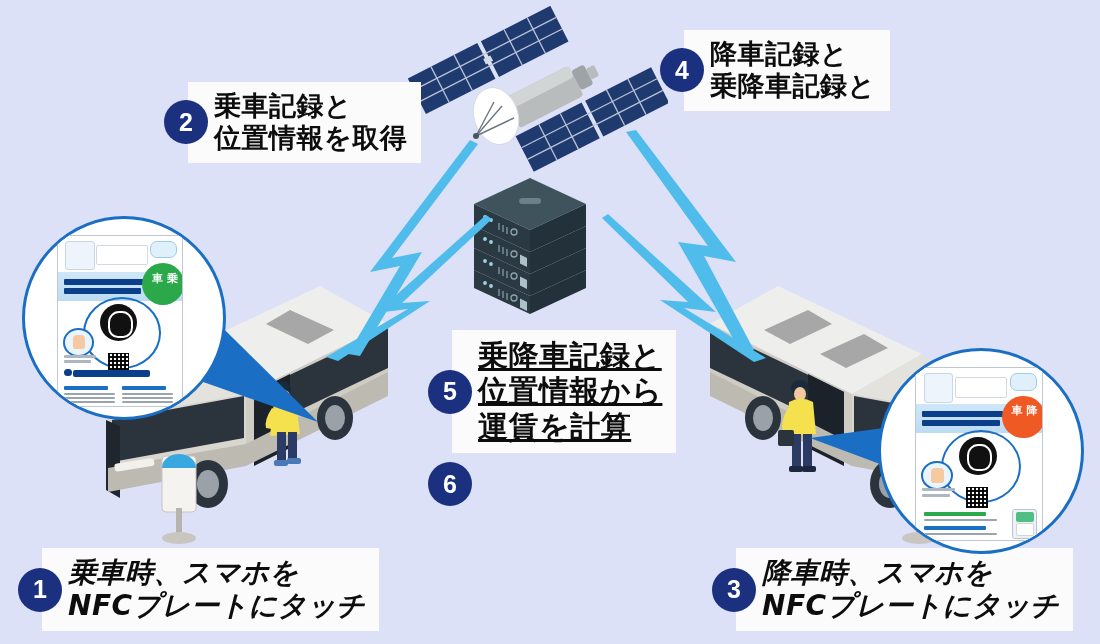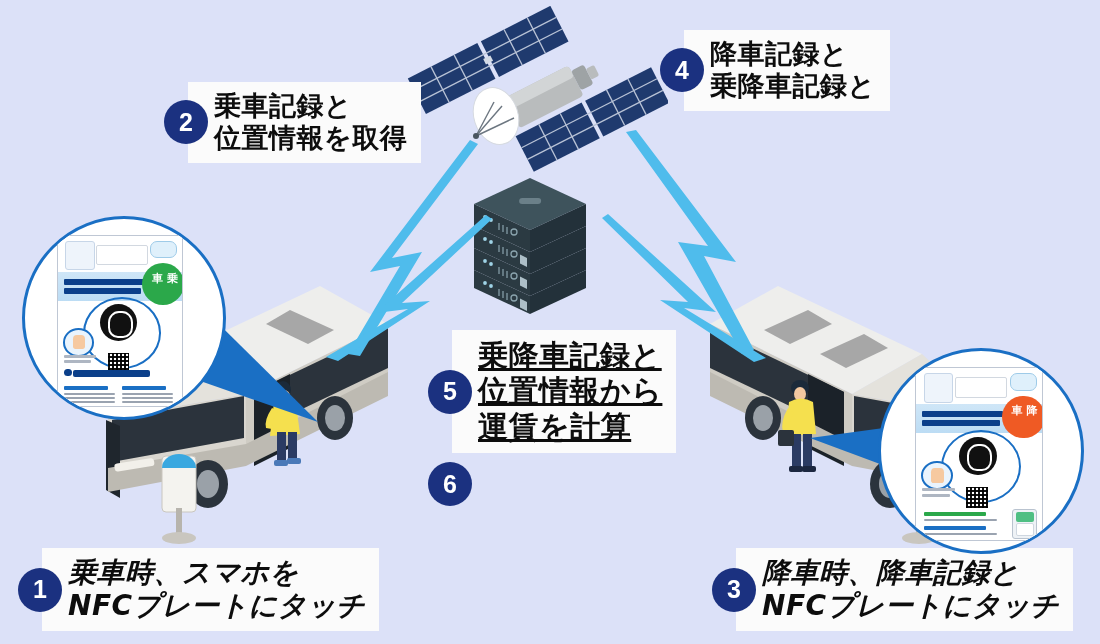--- a/index.html
+++ b/index.html
@@ -428,17 +428,17 @@
   </div>
 
   <div class="callout" style="left:18px;top:548px;">
     <div class="badge">1</div>
     <div class="cbox big">乗車時、スマホを
 NFCプレートにタッチ</div>
   </div>
 
   <div class="callout" style="left:712px;top:548px;">
     <div class="badge">3</div>
-    <div class="cbox big">降車時、降車記録と
+    <div class="cbox big">降車時、スマホを
 NFCプレートにタッチ</div>
   </div>
 
 </div>
 
 </body></html>

